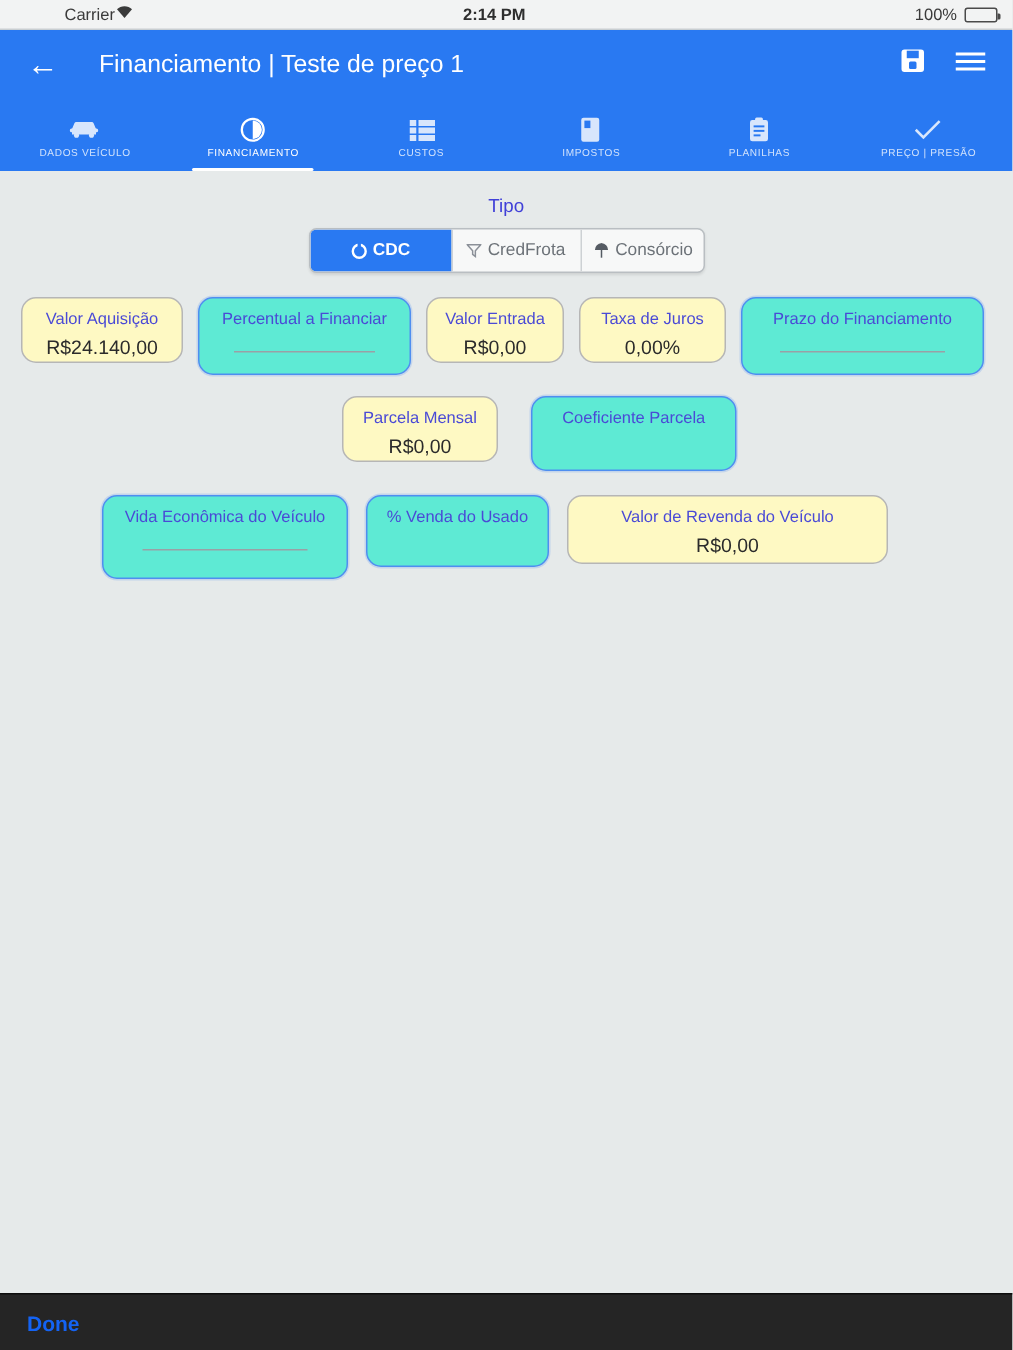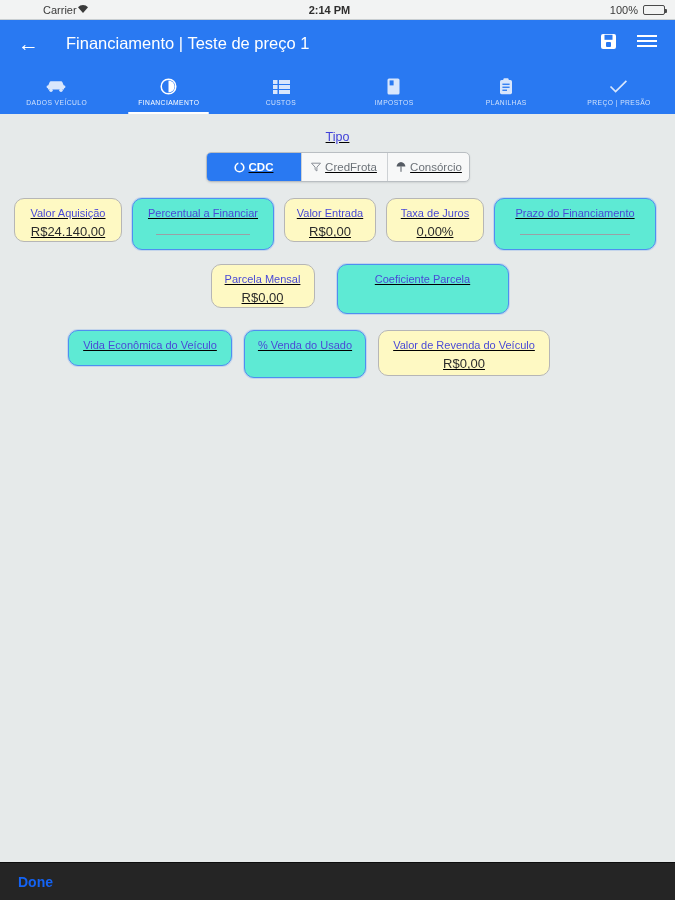--- a/index.html
+++ b/index.html
@@ -139,21 +139,20 @@
     background: #fff;
     border-radius: 2px;
   }
 
   
   .content {
     position: relative;
     height: 748px;
     background: #e6eaea;
     padding-top: 16px;
-    text-decoration: underline;
   }
 
   .tipo-label {
     text-align: center;
     font-size: 12.5px;
     color: #4040d8;
     margin-bottom: 8px;
   }
 
   .segmented {
@@ -239,24 +238,24 @@
     border: 1.5px solid #4f8ef0;
     box-shadow: 0 0 0 1px rgba(79,142,240,.22);
   }
 
   .w-acq   { width: 108px; height: 44px; }
   .w-perc  { width: 142px; height: 52px; }
   .w-entr  { width: 92px;  height: 44px; }
   .w-juros { width: 98px;  height: 44px; }
   .w-prazo { width: 162px; height: 52px; }
   .w-parc  { width: 104px; height: 44px; }
-  .w-coef  { width: 172px; height: 50px; justify-content: center; }
-  .w-vida  { width: 164px; height: 36px; }
+  .w-coef  { width: 137px; height: 50px; justify-content: center; }
+  .w-vida  { width: 164px; height: 56px; }
   .w-venda { width: 122px; height: 48px; }
-  .w-reven { width: 172px; height: 46px; }
+  .w-reven { width: 214px; height: 46px; }
 
   
   .kb-bar {
     position: absolute;
     left: 0; right: 0;
     bottom: 0;
     height: 38px;
     background: #252525;
     border-top: 1px solid #0d0d0d;
     display: flex;

